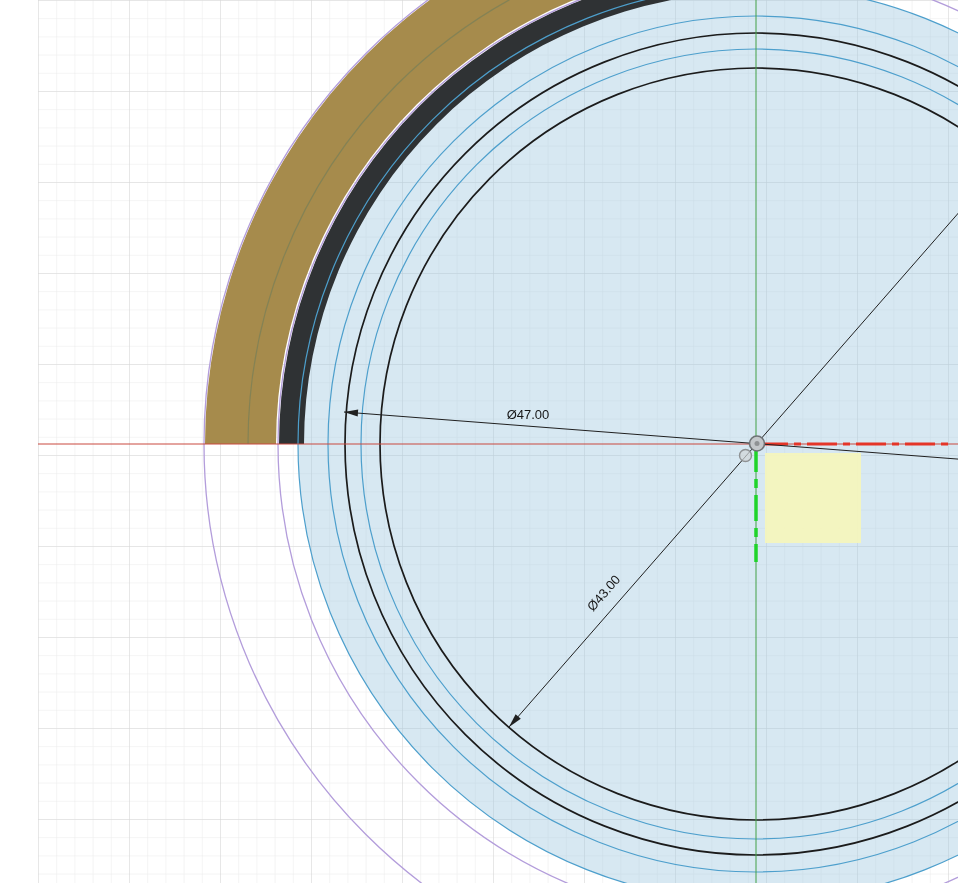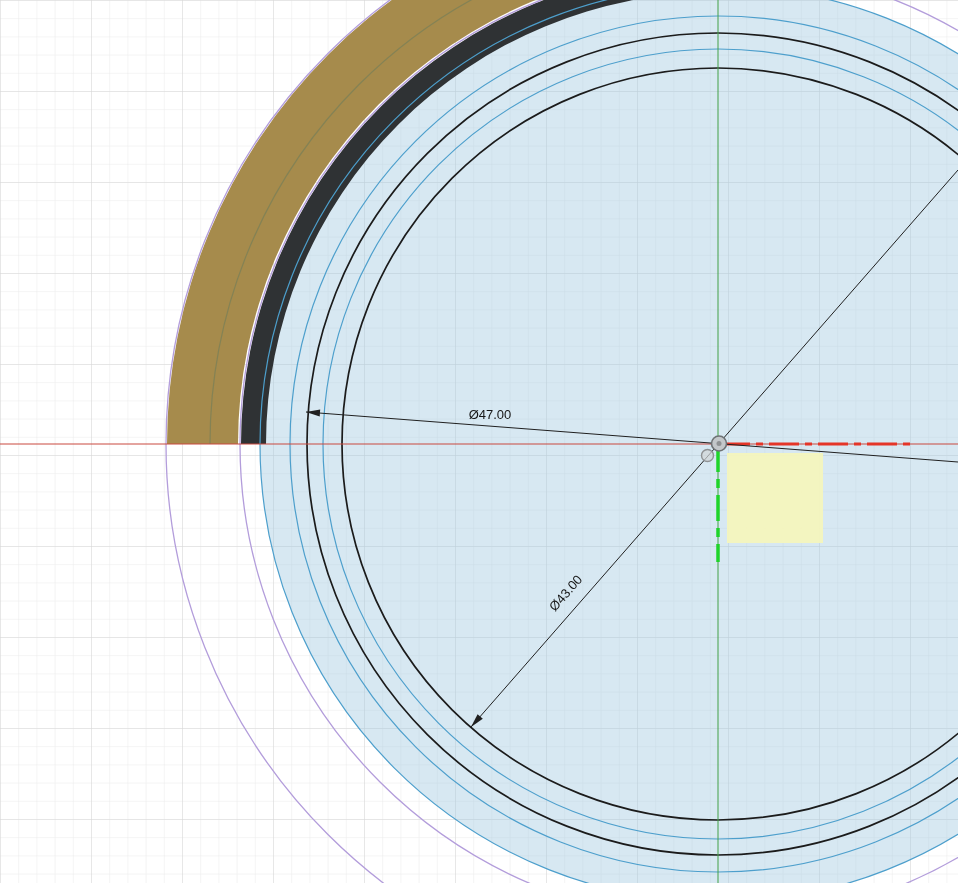--- a/index.html
+++ b/index.html
@@ -1,17 +1,17 @@
 <!DOCTYPE html>
 <html><head>
 <meta charset="utf-8">
 <style>
   html, body { margin: 0; padding: 0; background: #ffffff; }
   body { width: 958px; height: 883px; overflow: hidden; }
-  .canvas-wrap { position: relative; width: 824px; height: 883px; }
+  .canvas-wrap { position: relative; width: 824px; height: 883px; padding-left: 38px; }
   svg { display: block; }
   text.dim-label {
     font-family: "Liberation Sans", sans-serif;
     font-size: 13px;
     fill: #161616;
   }
 </style>
 </head>
 <body>
 

